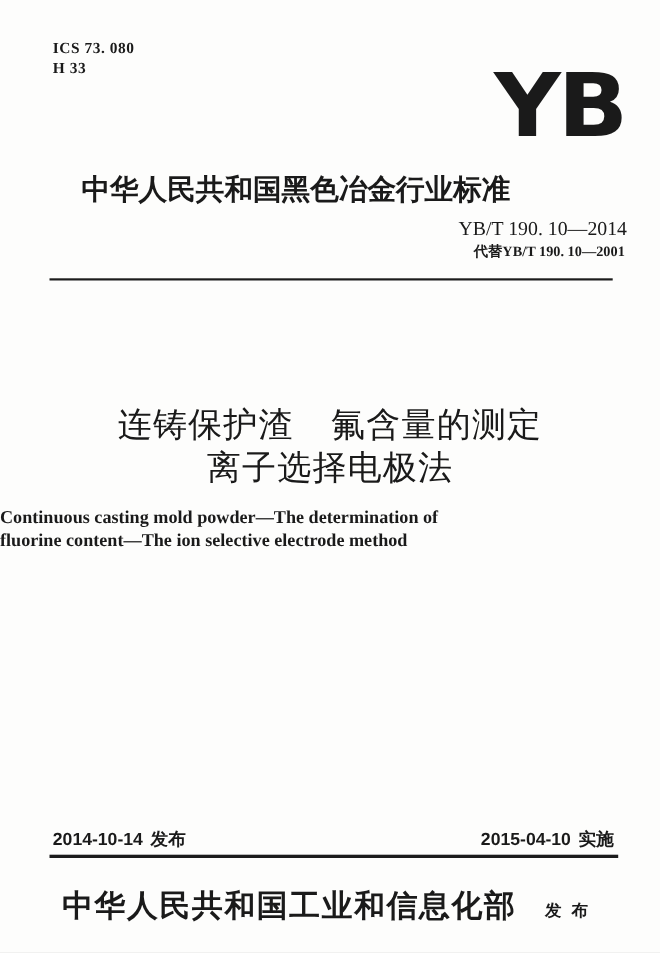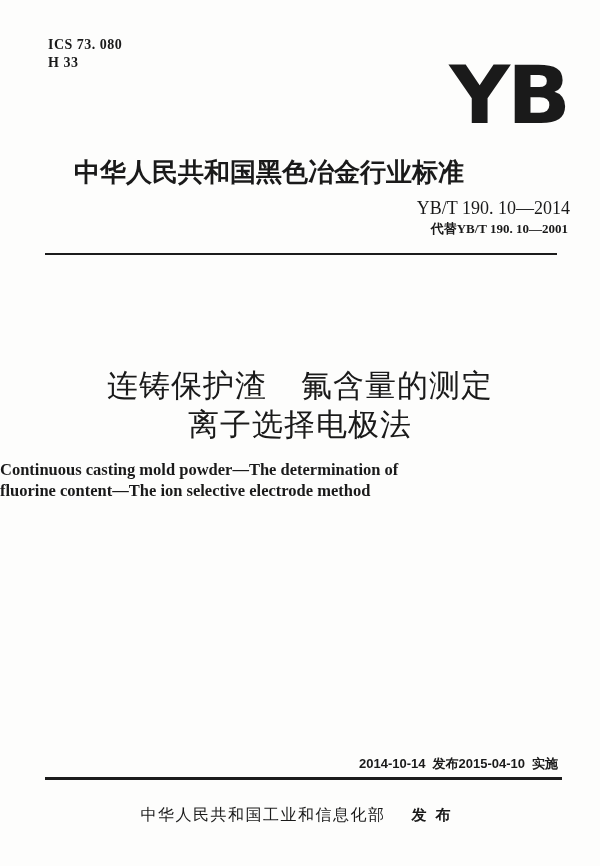--- a/index.html
+++ b/index.html
@@ -116,40 +116,40 @@
     line-height: 21px;
   }
 
   
   .dates-row {
     position: absolute;
     left: 48px;
     top: 754px;
     width: 510px;
     display: flex;
-    justify-content: flex-end;
-    font-weight: bold;
-    font-size: 13px;
+    justify-content: space-between;
+    font-weight: bold;
+    font-size: 16px;
     line-height: 20px;
   }
   .dates-row .date-label { margin-left: 7px; }
 
   
   .publisher-row {
     position: absolute;
     left: 0;
     top: 805px;
     width: 600px;
     text-align: center;
     white-space: nowrap;
   }
   .publisher-name {
     font-family: "Liberation Serif", serif;
-    font-weight: normal;
-    font-size: 16px;
+    font-weight: bold;
+    font-size: 28px;
     letter-spacing: 1.5px;
   }
   .publisher-action {
     font-family: "Liberation Serif", serif;
     font-weight: bold;
     font-size: 15px;
     letter-spacing: 9px;
     margin-left: 26px;
   }
 </style>

